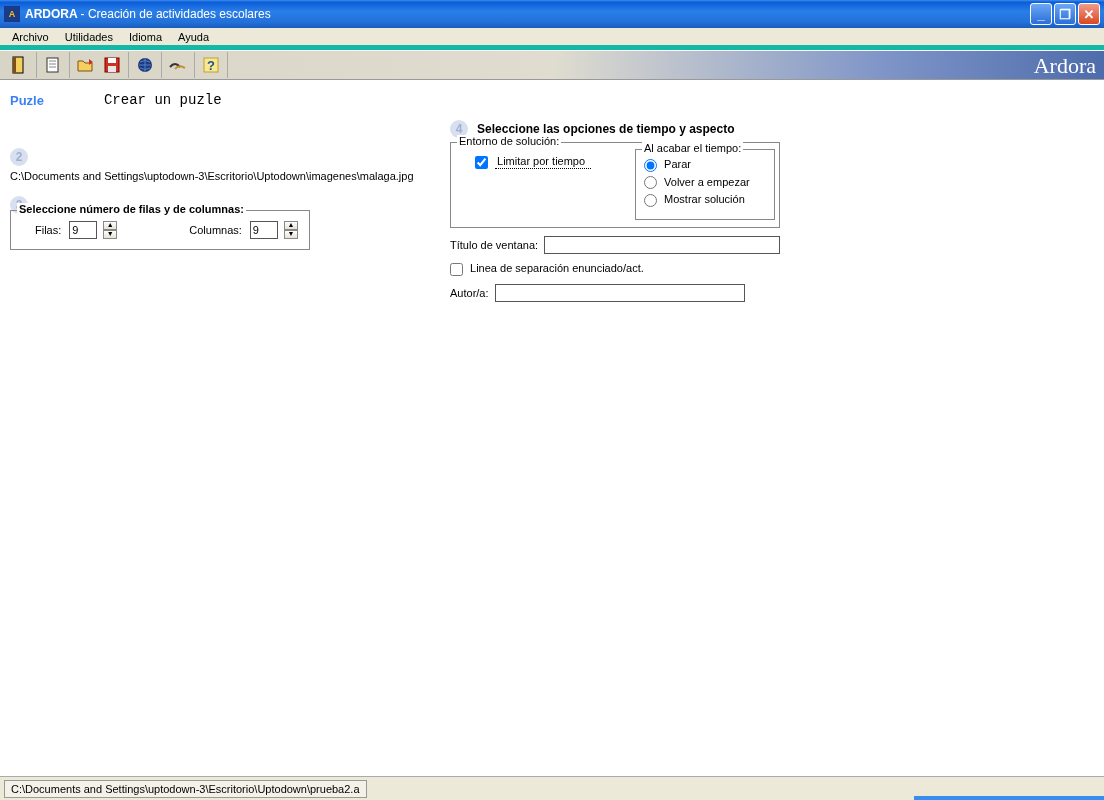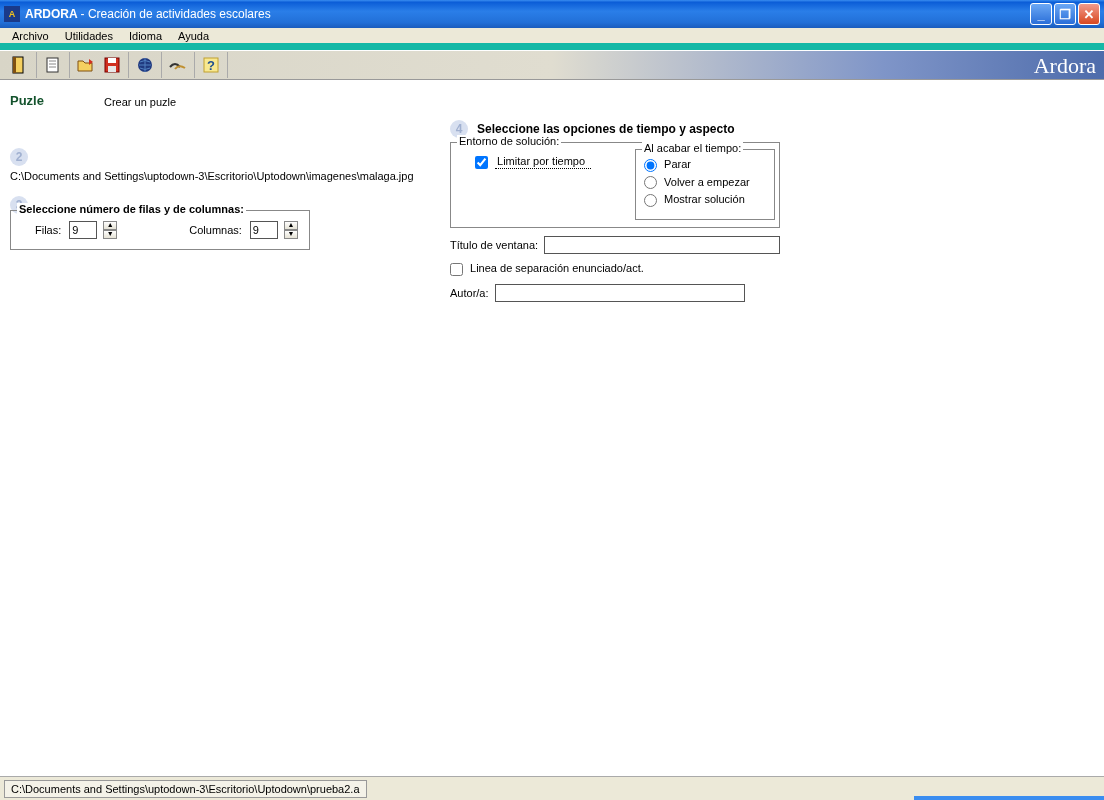--- a/index.html
+++ b/index.html
@@ -37,21 +37,21 @@
   display: flex; align-items: center; justify-content: center;
   font-weight: bold; font-size: 13px;
   cursor: pointer;
 }
 .win-min, .win-max { background: linear-gradient(to bottom,#6ba8f5,#2a6ed8); color:white; }
 .win-close { background: linear-gradient(to bottom,#f29b8c,#d84820); color:white; }
 
 .menubar {
   height: 22px;
   background: #ece9d8;
-  border-bottom: 7px solid #14b8a6;
+  border-bottom: 5px solid #14b8a6;
   display:flex; align-items:center;
   padding: 0 4px;
   font-size: 11px;
 }
 .menu-item { padding: 2px 8px; cursor: pointer; }
 
 .toolbar {
   height: 30px;
   background: linear-gradient(to right, #d8d5c7 0%, #e0ddd0 50%, #7f95c8 80%, #4e6cab 100%);
   border-top: 1px solid #fff;
@@ -75,22 +75,22 @@
   font-size: 22px; color:#fff;
 }
 
 .content-header {
   height: 30px;
   background:#fff;
   display:flex; align-items:flex-end;
   padding: 0 10px 2px 10px;
   border-bottom: none;
 }
-.activity-name { color:#14532d; font-weight:bold; font-size:13px; margin-right: 60px; }
-.activity-desc { font-size:11px; color:#000; }
+.activity-name { color:#3b82f6; font-weight:bold; font-size:13px; margin-right: 60px; }
+.activity-desc { font-size:14px; color:#000;font-family:Liberation Mono, monospace; }
 
 .workarea {
   background:#fff;
   height: 696px;
   padding: 10px;
   position: relative;
 }
 
 .step-num {
   display:inline-flex; width:18px; height:18px;

